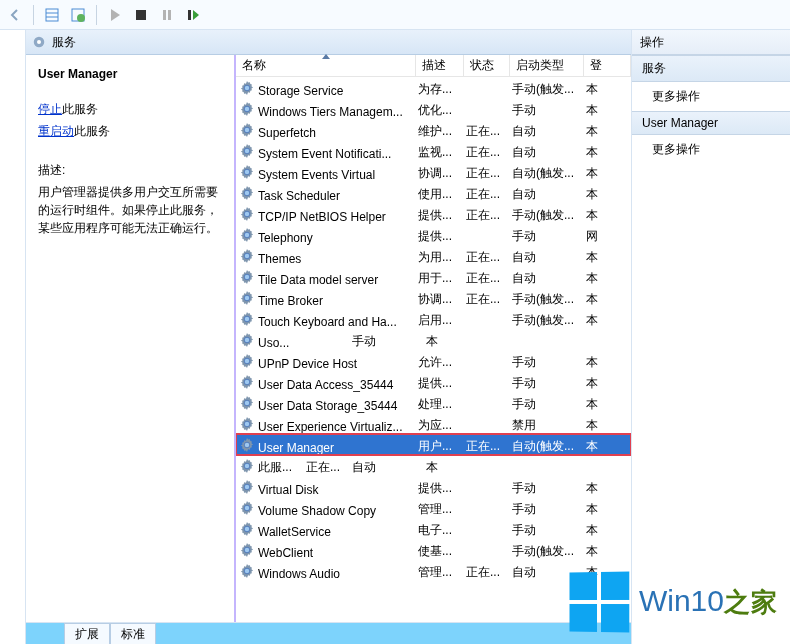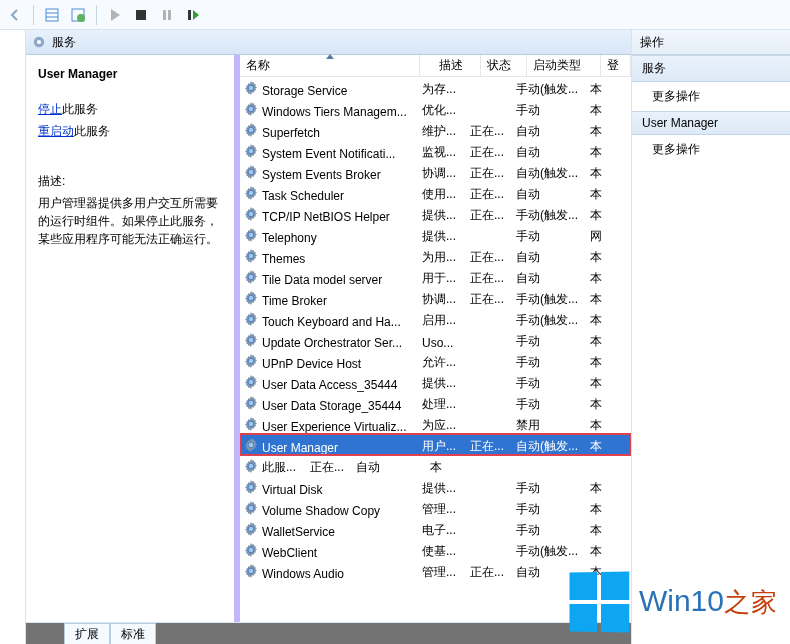--- a/index.html
+++ b/index.html
@@ -81,48 +81,48 @@
 
   .detail-pane {
     width: 208px;
     padding: 12px 12px 0 12px;
   }
   .detail-title { font-weight: bold; margin-bottom: 18px; }
   .detail-links a {
     color: #0033cc; text-decoration: underline;
     cursor: pointer;
   }
-  .detail-links { line-height: 1.8; margin-bottom: 31px; }
+  .detail-links { line-height: 1.8; margin-bottom: 20px; }
   .detail-desc-label { margin-bottom: 4px; }
   .detail-desc { line-height: 1.5; }
 
   
   .list-pane {
     flex: 1;
     display: flex;
     flex-direction: column;
     min-width: 0;
-    border-left: 6px solid #c4b5fd;
+    border-left: 2px solid #c4b5fd;
   }
   .col-headers {
     display: flex;
     height: 22px;
     align-items: stretch;
     background: #fff;
     border-bottom: 1px solid #e6e6e6;
   }
   .col-headers .ch {
     display:flex;align-items:center;
     padding: 0 6px;
     border-right: 1px solid #e6e6e6;
     position: relative;
     font-size: 12px;
   }
   .ch.name { width: 180px; }
-  .ch.desc { width: 48px; margin-left: 13px; }
+  .ch.desc { width: 48px; }
   .ch.stat { width: 46px; }
   .ch.start { width: 74px; }
   .ch.logon { width: 20px; flex:1; }
   .sort-arrow {
     position:absolute; left:50%; top:-1px; transform:translateX(-50%);
     width:0;height:0;border-left:4px solid transparent;border-right:4px solid transparent;
     border-bottom:5px solid #5a7aa5;
   }
 
   .rows {
@@ -153,21 +153,21 @@
   .svc-icon path.gear { fill:#7f96ae; }
   .svc-icon circle.glass { fill:#9ec8f0; stroke:#4a75b8; }
 
   
   .center-tabs {
     height: 22px;
     display:flex;
     align-items:flex-end;
     padding-left: 38px;
     gap: 0;
-    background:#737373;
+    background:#7dd3fc;
     border-top:1px solid #d7e4f2;
   }
   .ctab {
     border:1px solid #b7cde4;
     border-bottom:none;
     padding: 2px 10px;
     font-size:12px;
     background:#f5faff;
     position:relative;
     top:1px;
@@ -203,21 +203,21 @@
     gap:10px;
     pointer-events:none;
   }
   .win-squares {
     width:60px;height:60px;
     display:grid;grid-template-columns:1fr 1fr;grid-template-rows:1fr 1fr;gap:4px;
     transform: perspective(200px) rotateY(-5deg);
   }
   .win-squares div { background:#0ea5f2; }
   .watermark .wtext { font-size:30px; font-weight:300; color:#2a72b5; }
-  .watermark .wtext .zh { font-size:26px; font-weight:400; color:#c2410c; letter-spacing:1px; }
+  .watermark .wtext .zh { font-size:26px; font-weight:700; color:#4d7c0f; letter-spacing:1px; }
 
 </style>
 </head>
 <body>
 
 <div class="toolbar">
   <div class="tool-btn">
     <svg viewBox="0 0 16 16">
         <path d="M10 3 L5 8 L10 13" stroke="#8aa5c1" stroke-width="2" fill="none"></path>
       </svg>
@@ -345,21 +345,21 @@
               <span class="rdesc">监视...</span>
               <span class="rstat">正在...</span>
               <span class="rstart">自动</span>
               <span class="rlogon">本</span>
             </div>
             <div class="row">
               <span><svg class="ricon svc-icon" viewBox="0 0 16 16">
   <path class="gear" d="M8 0l1.2 1.8 2.1-.5.5 2.1L13.6 4l-.5 2.1 1.8 1.2-1.8 1.2.5 2.1-1.8.6-.5 2.1-2.1-.5L8 16l-1.2-1.8-2.1.5-.5-2.1L2.4 12l.5-2.1L1.1 8.7 2.9 7.5 2.4 5.4l1.8-.6.5-2.1 2.1.5z"></path>
   <circle class="glass" cx="8" cy="8" r="3.2"></circle>
 </svg></span>
-              <span class="rname">System Events Broker</span>
+              <span class="rname">System Events Virtual</span>
               <span class="rdesc">协调...</span>
               <span class="rstat">正在...</span>
               <span class="rstart">自动(触发...</span>
               <span class="rlogon">本</span>
             </div>
             <div class="row">
               <span><svg class="ricon svc-icon" viewBox="0 0 16 16">
   <path class="gear" d="M8 0l1.2 1.8 2.1-.5.5 2.1L13.6 4l-.5 2.1 1.8 1.2-1.8 1.2.5 2.1-1.8.6-.5 2.1-2.1-.5L8 16l-1.2-1.8-2.1.5-.5-2.1L2.4 12l.5-2.1L1.1 8.7 2.9 7.5 2.4 5.4l1.8-.6.5-2.1 2.1.5z"></path>
   <circle class="glass" cx="8" cy="8" r="3.2"></circle>
 </svg></span>
@@ -433,21 +433,20 @@
               <span class="rdesc">启用...</span>
               <span class="rstat"></span>
               <span class="rstart">手动(触发...</span>
               <span class="rlogon">本</span>
             </div>
             <div class="row">
               <span><svg class="ricon svc-icon" viewBox="0 0 16 16">
   <path class="gear" d="M8 0l1.2 1.8 2.1-.5.5 2.1L13.6 4l-.5 2.1 1.8 1.2-1.8 1.2.5 2.1-1.8.6-.5 2.1-2.1-.5L8 16l-1.2-1.8-2.1.5-.5-2.1L2.4 12l.5-2.1L1.1 8.7 2.9 7.5 2.4 5.4l1.8-.6.5-2.1 2.1.5z"></path>
   <circle class="glass" cx="8" cy="8" r="3.2"></circle>
 </svg></span>
-              <span class="rname">Update Orchestrator Ser...</span>
               <span class="rdesc">Uso...</span>
               <span class="rstat"></span>
               <span class="rstart">手动</span>
               <span class="rlogon">本</span>
             </div>
             <div class="row">
               <span><svg class="ricon svc-icon" viewBox="0 0 16 16">
   <path class="gear" d="M8 0l1.2 1.8 2.1-.5.5 2.1L13.6 4l-.5 2.1 1.8 1.2-1.8 1.2.5 2.1-1.8.6-.5 2.1-2.1-.5L8 16l-1.2-1.8-2.1.5-.5-2.1L2.4 12l.5-2.1L1.1 8.7 2.9 7.5 2.4 5.4l1.8-.6.5-2.1 2.1.5z"></path>
   <circle class="glass" cx="8" cy="8" r="3.2"></circle>
 </svg></span>

